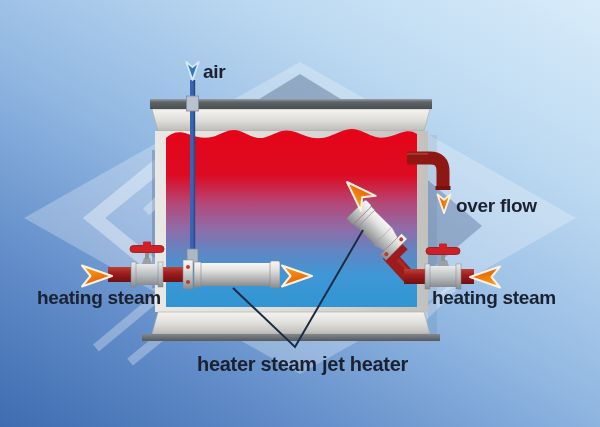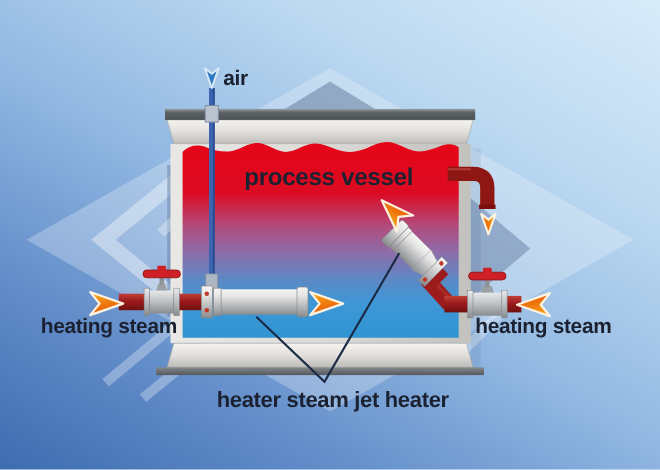--- a/index.html
+++ b/index.html
@@ -185,18 +185,18 @@
       <use href="#arrowShape" transform="translate(192.5,80) rotate(90) scale(0.6)" fill="#2f78c2" stroke="#d9e8f6" stroke-width="3"></use>
       <use href="#arrowShape" transform="translate(112,276)" fill="url(#orangeGrad)" stroke="#fdf2df" stroke-width="2"></use>
       <use href="#arrowShape" transform="translate(312,276)" fill="url(#orangeGrad)" stroke="#fdf2df" stroke-width="2"></use>
       <use href="#arrowShape" transform="translate(347,182) rotate(225)" fill="url(#orangeGrad)" stroke="#fdf2df" stroke-width="2"></use>
       <use href="#arrowShape" transform="translate(444,213) rotate(90) scale(0.62)" fill="url(#orangeGrad)" stroke="#fdf2df" stroke-width="3"></use>
       <use href="#arrowShape" transform="translate(470,277) rotate(180)" fill="url(#orangeGrad)" stroke="#fdf2df" stroke-width="2"></use>
     </g>
   </svg>
 
   <div class="lbl lbl-air">air</div>
-  <div class="lbl lbl-process-vessel">process vessel</div>
+  <div class="lbl lbl-over-flow">over flow</div>
   <div class="lbl lbl-heating-left">heating steam</div>
   <div class="lbl lbl-heating-right">heating steam</div>
   <div class="lbl lbl-fitted">heater steam jet heater</div>
 
 </div>
 
 </body></html>

